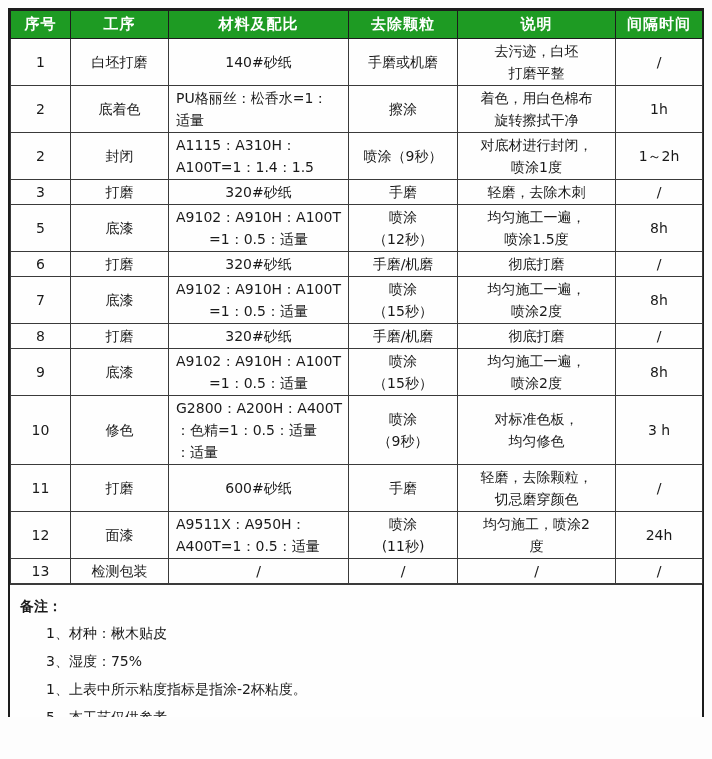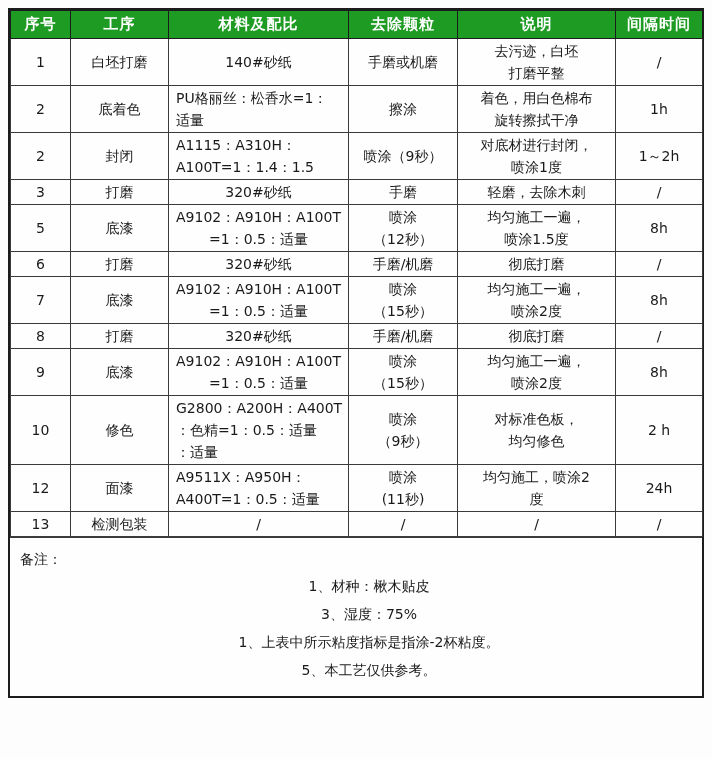--- a/index.html
+++ b/index.html
@@ -52,25 +52,25 @@
     padding-left: 7px;
   }
   .notes {
     border-top: 1px solid #3a3a3a;
     padding: 8px 10px 12px 10px;
     font-size: 14px;
     background: #fefefe;
   }
   .notes-title {
     line-height: 26px;
+    font-weight: bold;
   }
   .note-item {
     line-height: 28px;
     padding-left: 26px;
-    text-align: center;
   }
 </style>
 </head>
 <body>
 
 <div class="page">
   <div class="sheet">
     <table class="process-table">
       <colgroup>
         <col style="width:60px">
@@ -180,21 +180,30 @@
           <tr>
             <td>10</td>
             <td>修色</td>
             <td class="align-left">G2800：A200H：A400T
 ：色精=1：0.5：适量
 ：适量</td>
             <td>喷涂
 （9秒）</td>
             <td>对标准色板，
 均匀修色</td>
-            <td>2 h</td>
+            <td>3 h</td>
+          </tr>
+          <tr>
+            <td>11</td>
+            <td>打磨</td>
+            <td>600#砂纸</td>
+            <td>手磨</td>
+            <td>轻磨，去除颗粒，
+切忌磨穿颜色</td>
+            <td>/</td>
           </tr>
           <tr>
             <td>12</td>
             <td>面漆</td>
             <td class="align-left">A9511X：A950H：
 A400T=1：0.5：适量</td>
             <td>喷涂
 (11秒)</td>
             <td>均匀施工，喷涂2
 度</td>

